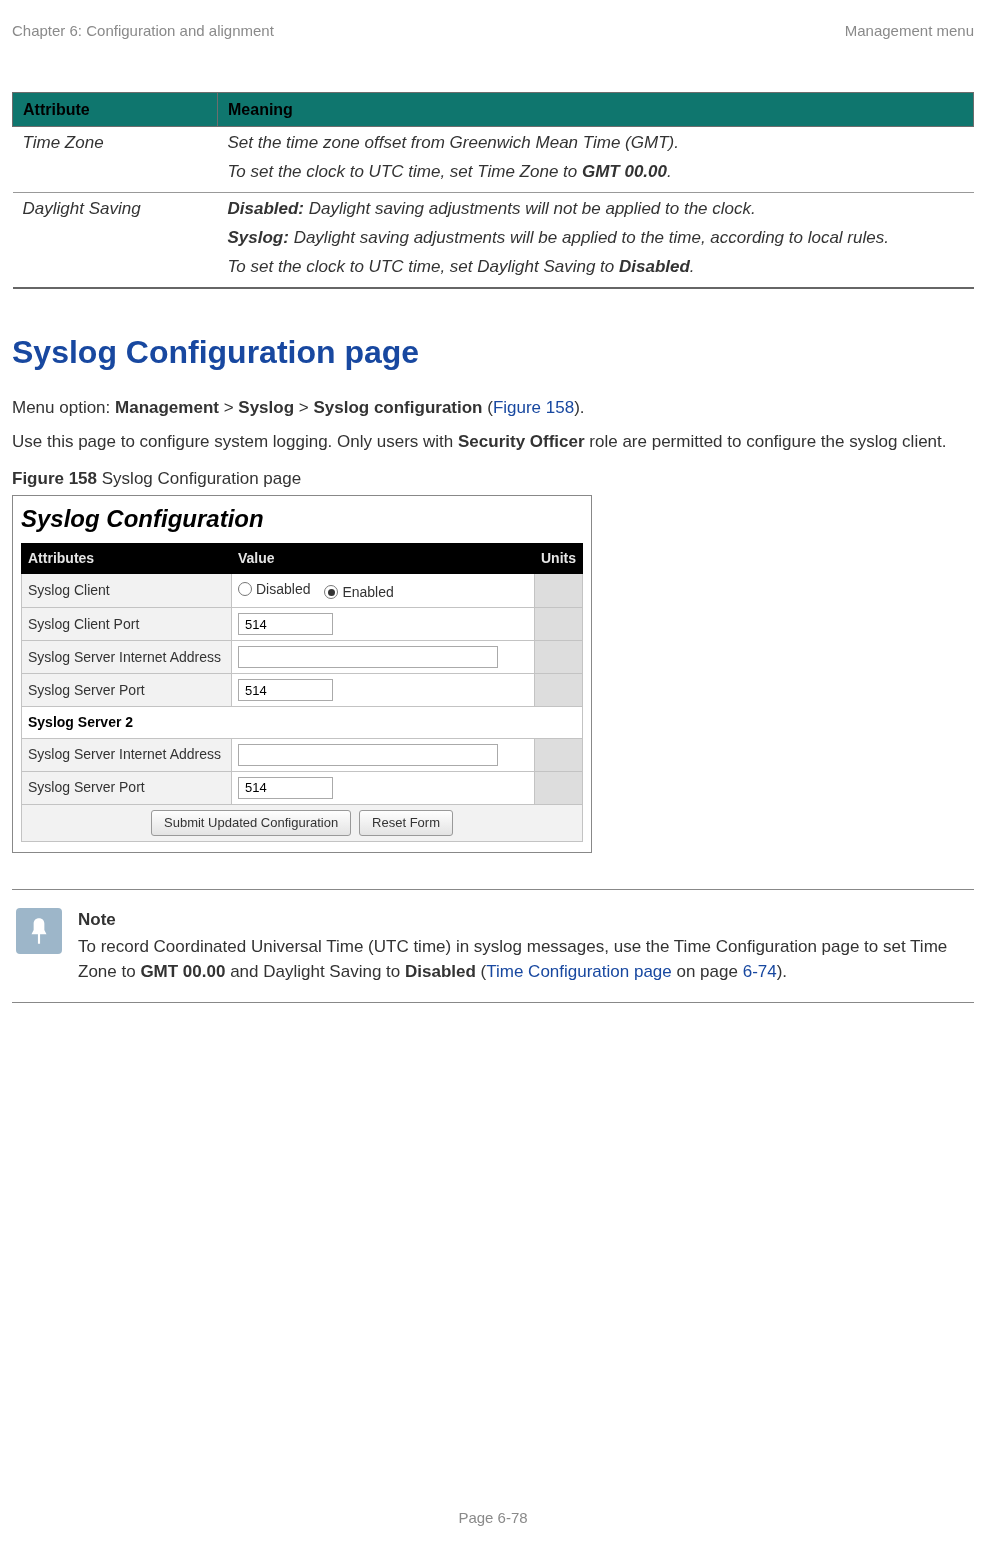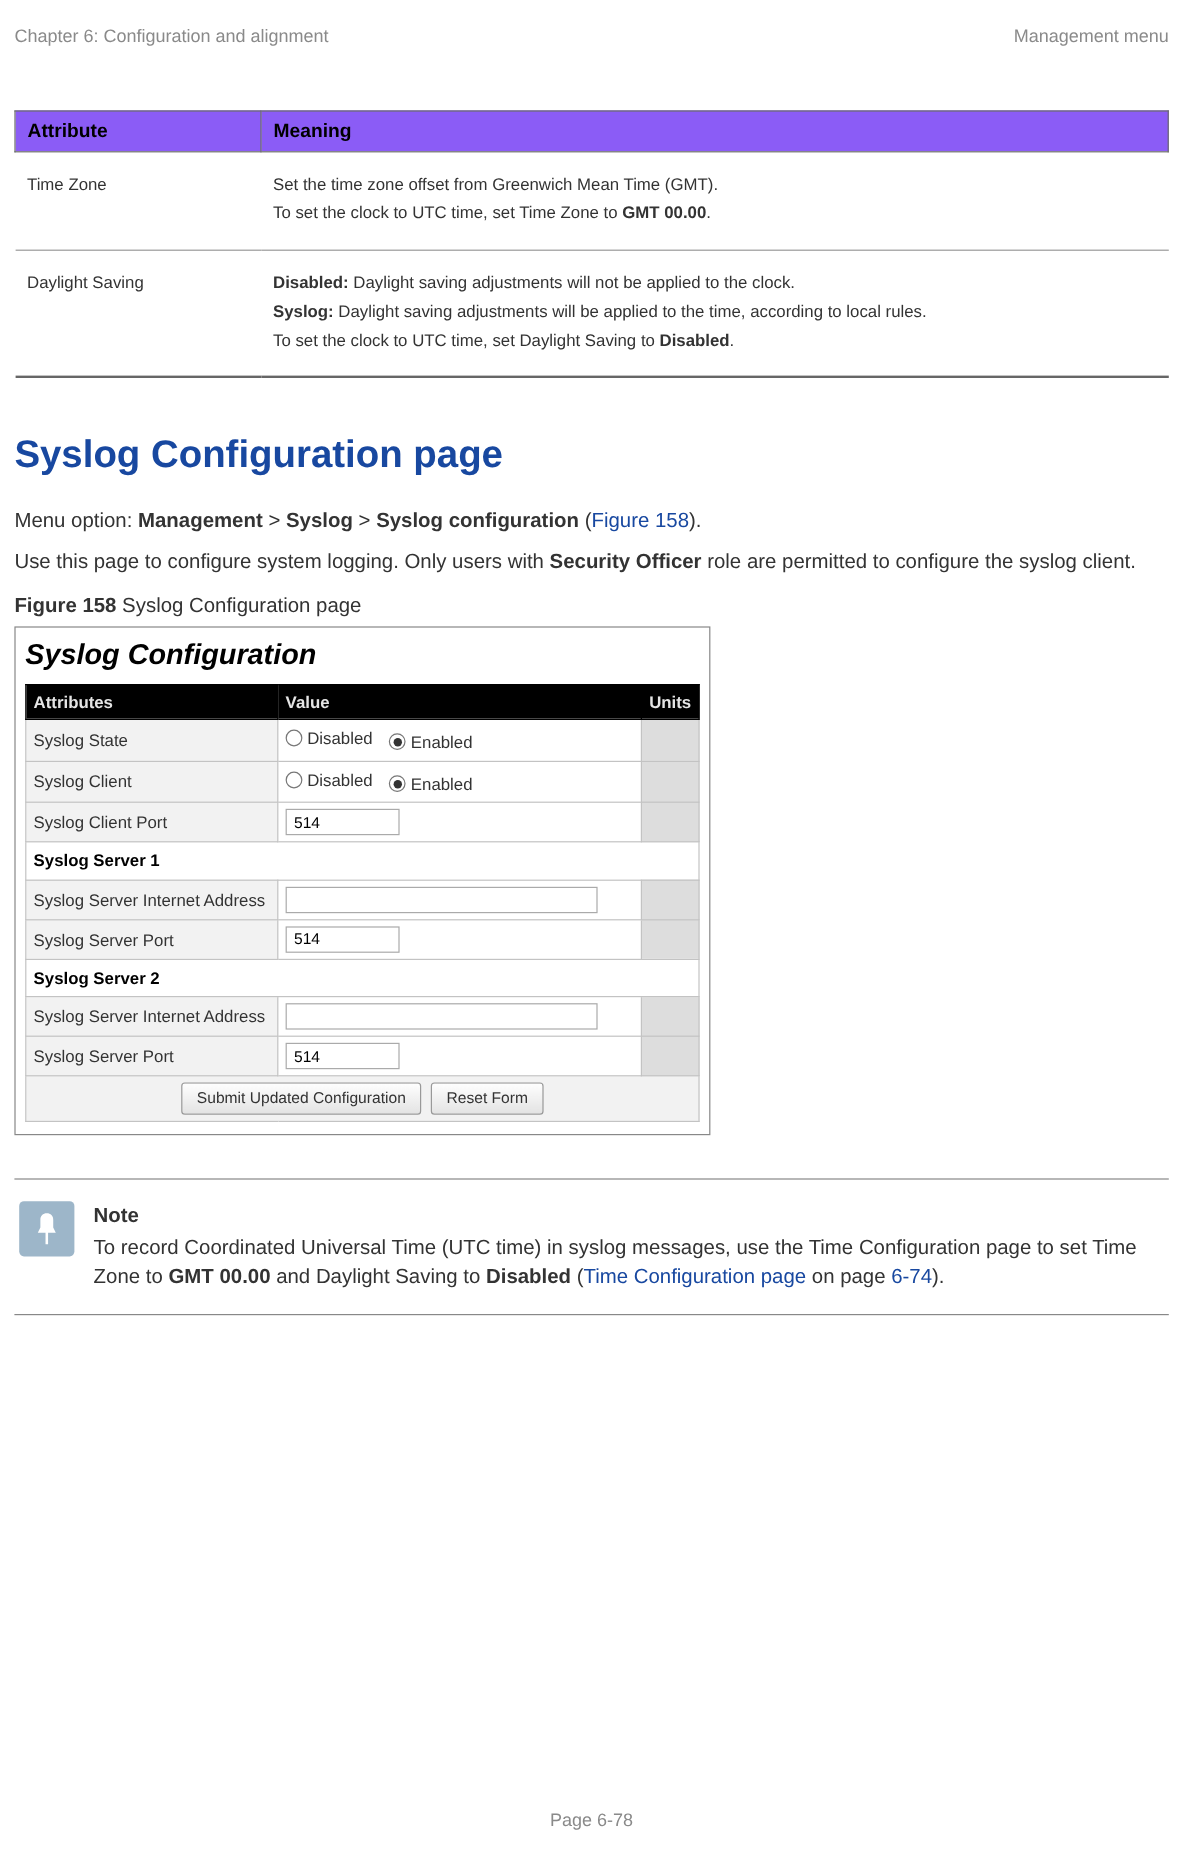--- a/index.html
+++ b/index.html
@@ -9,22 +9,22 @@
       height: 1555px;
       padding: 20px 12px;
       background: #fff;
       color: #333;
       font-size: 17px;
       line-height: 1.45;
       position: relative;
     }
     .page-header { display: flex; justify-content: space-between; color: #8a8a8a; font-size: 15px; margin-bottom: 50px; }
     .attr-table { width: 100%; border-collapse: collapse; margin-bottom: 40px; }
-    .attr-table thead th { background: #8b5cf6; border: 1px solid #6d6d6d; text-align: left; padding: 5px 10px; font-weight: bold; color: #000; font-size: 16px;}
-    .attr-table tbody td { border-bottom: 1px solid #999; padding: 16px 10px; vertical-align: top; font-size: 14px; }
+    .attr-table thead th { background: #0f766e; border: 1px solid #6d6d6d; text-align: left; padding: 5px 10px; font-weight: bold; color: #000; font-size: 16px;}
+    .attr-table tbody td { border-bottom: 1px solid #999; padding: 4px 10px; vertical-align: top; font-size: 17px; font-style: italic; }
     .attr-table tbody tr:last-child td { border-bottom: 2px solid #666; }
     .attr-col { width: 205px; }
     .cell-block p { margin-bottom: 4px; }
     .bold { font-weight: 700; }
     h2.section-heading { font-family: Arial, sans-serif; font-weight: 700; color: #1848a0; font-size: 32px; margin-bottom: 20px; }
     .body-para { margin-bottom: 10px; font-size: 17px; }
     .figure-caption { margin: 12px 0 4px 0; font-size: 17px; }
     .figure-box { border: 1px solid #888; width: 580px; padding: 6px 8px 10px 8px; margin-bottom: 36px;}
     .figure-title { font-family: Arial, sans-serif; font-style: italic; font-weight: 700; font-size: 24px; color: #000; margin-bottom: 6px; }
     .inner-table { width: 100%; border-collapse: collapse; font-size: 14px; }
@@ -106,55 +106,38 @@
   <table class="inner-table">
     <thead>
       <tr>
         <th style="width:210px">Attributes</th>
         <th>Value</th>
         <th style="width:46px">Units</th>
       </tr>
     </thead>
     <tbody>
       <tr>
-        <td>Syslog State</td>
-        <td class="light">
-          <span class="radio">
-              <span class="dot"></span>
-              <span>Disabled</span>
-            </span>
-          <span class="radio">
-              <span class="dot sel"></span>
-              <span>Enabled</span>
-            </span>
-        </td>
-        <td class="third"></td>
-      </tr>
-      <tr>
         <td>Syslog Client</td>
         <td class="light">
           <span class="radio">
               <span class="dot"></span>
               <span>Disabled</span>
             </span>
           <span class="radio">
               <span class="dot sel"></span>
               <span>Enabled</span>
             </span>
         </td>
         <td class="third"></td>
       </tr>
       <tr>
         <td>Syslog Client Port</td>
         <td class="light"><input class="small-input" value="514" style=""></td>
         <td class="third"></td>
       </tr>
-      <tr>
-          <td colspan="3" class="section-head">Syslog Server 1</td>
-        </tr>
       <tr>
         <td>Syslog Server Internet Address</td>
         <td class="light"><input class="wide-input" value="" style=""></td>
         <td class="third"></td>
       </tr>
       <tr>
         <td>Syslog Server Port</td>
         <td class="light"><input class="small-input" value="514" style=""></td>
         <td class="third"></td>
       </tr>

